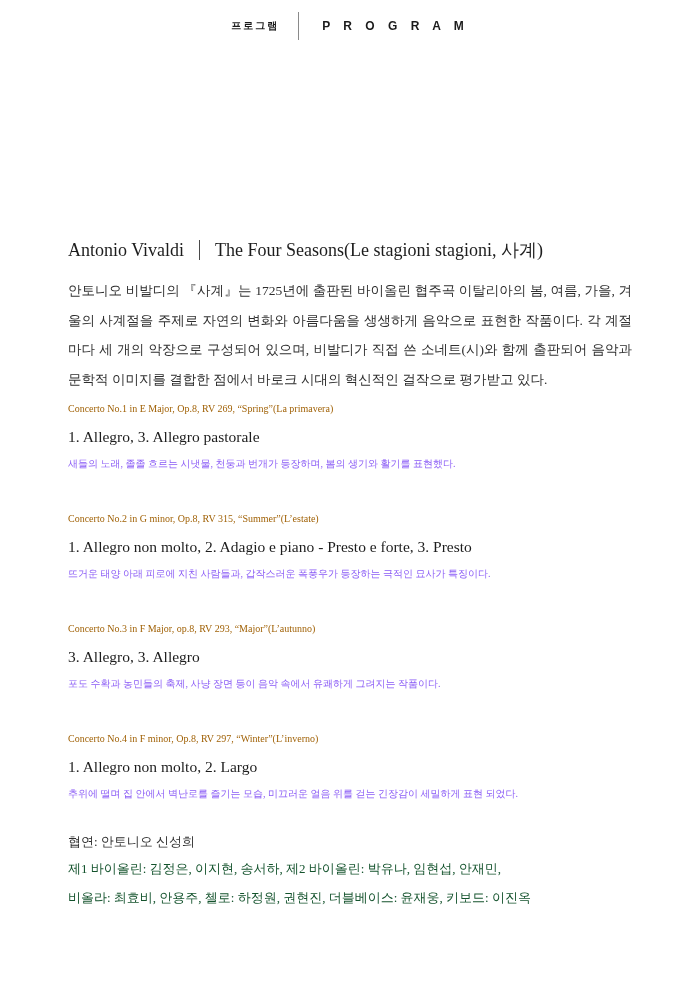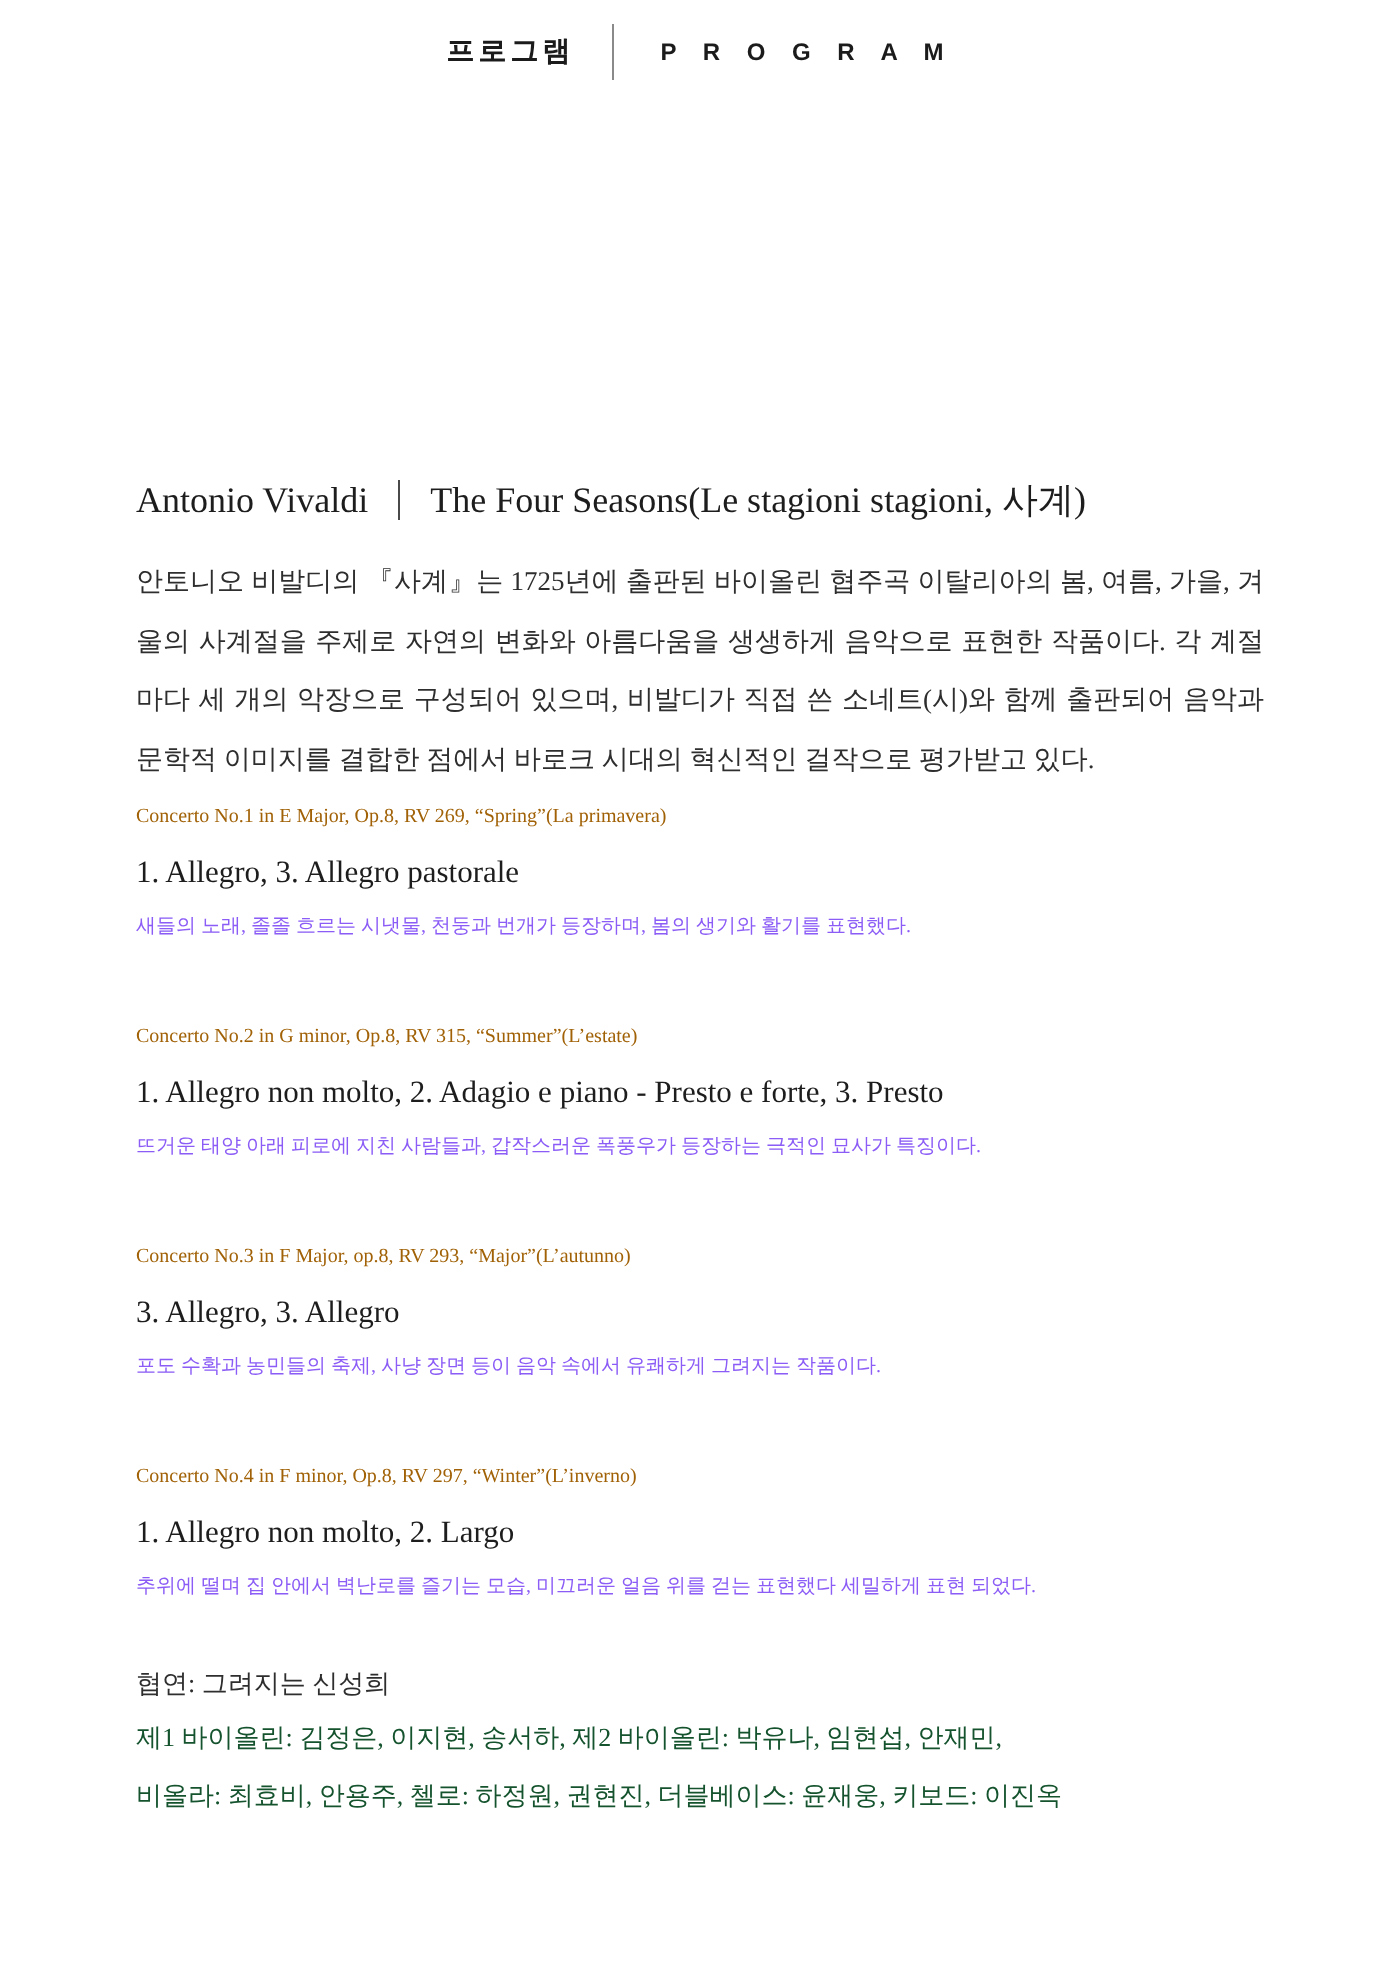--- a/index.html
+++ b/index.html
@@ -16,21 +16,21 @@
     width: 700px; height: 992px;
     background: #ffffff;
   }
   
   .header {
     position: absolute; top: 12px; left: 0; width: 100%;
     display: flex; justify-content: center; align-items: center;
     font-family: "Liberation Sans", "DejaVu Sans", sans-serif;
   }
   .header-ko {
-    font-size: 14px; font-weight: bold; letter-spacing: 2px;
+    font-size: 10px; font-weight: bold; letter-spacing: 2px;
     color: #1b1b1b; margin-right: 19px;
   }
   .header-divider {
     width: 1px; height: 28px; background: #8a8a8a;
   }
   .header-en {
     font-size: 12px; font-weight: bold; letter-spacing: 5px;
     color: #1b1b1b; margin-left: 23px;
   }
   
@@ -109,23 +109,23 @@
 
     <section class="concerto concerto-3">
       <h2 class="concerto-title">Concerto No.3 in F Major, op.8, RV 293, “Major”(L’autunno)</h2>
       <h3 class="concerto-movements">3. Allegro, 3. Allegro</h3>
       <p class="concerto-desc">포도 수확과 농민들의 축제, 사냥 장면 등이 음악 속에서 유쾌하게 그려지는 작품이다.</p>
     </section>
 
     <section class="concerto concerto-4">
       <h2 class="concerto-title">Concerto No.4 in F minor, Op.8, RV 297, “Winter”(L’inverno)</h2>
       <h3 class="concerto-movements">1. Allegro non molto, 2. Largo</h3>
-      <p class="concerto-desc">추위에 떨며 집 안에서 벽난로를 즐기는 모습, 미끄러운 얼음 위를 걷는 표현했다 세밀하게 표현 되었다.</p>
+      <p class="concerto-desc">추위에 떨며 집 안에서 벽난로를 즐기는 모습, 미끄러운 얼음 위를 걷는 긴장감이 세밀하게 표현 되었다.</p>
     </section>
 
     <div class="credits">
-      <p class="soloist">협연: 그려지는 신성희</p>
+      <p class="soloist">협연: 안토니오 신성희</p>
       <p class="players players-first">제1 바이올린: 김정은, 이지현, 송서하, 제2 바이올린: 박유나, 임현섭, 안재민,</p>
       <p class="players">비올라: 최효비, 안용주, 첼로: 하정원, 권현진, 더블베이스: 윤재웅, 키보드: 이진옥</p>
     </div>
 
   </main>
 </div>
 
 </body></html>

